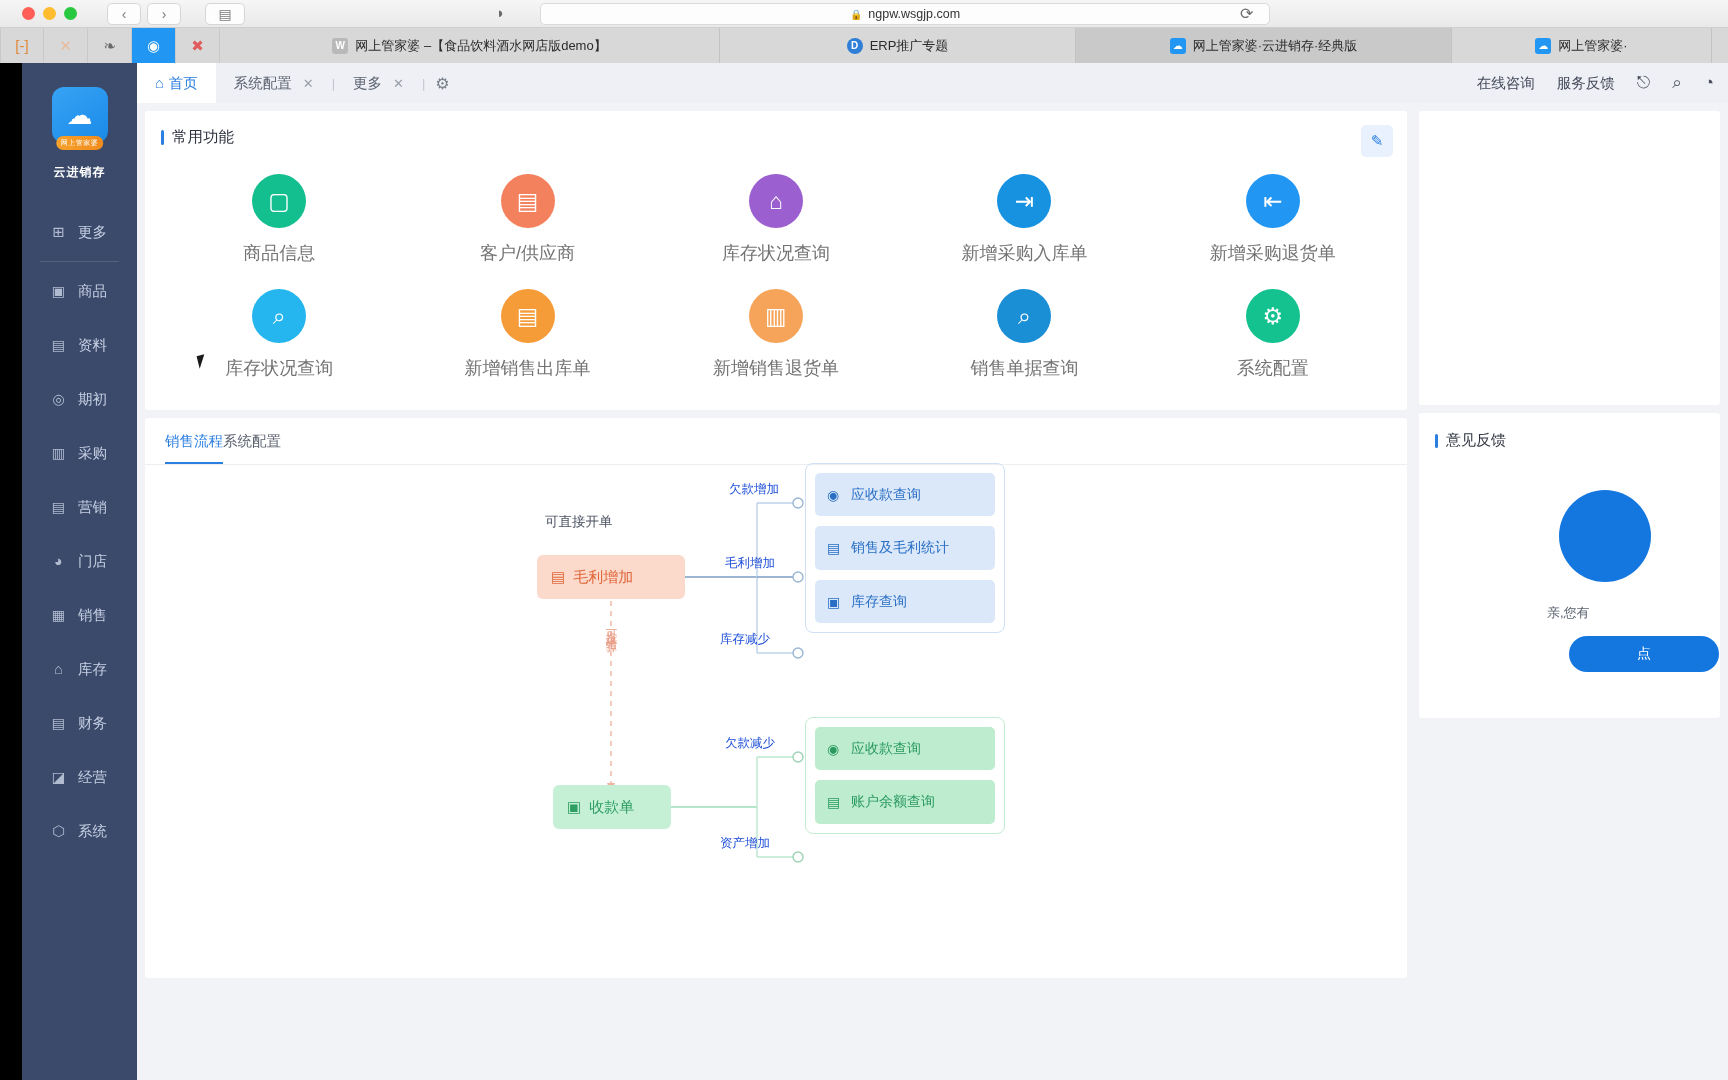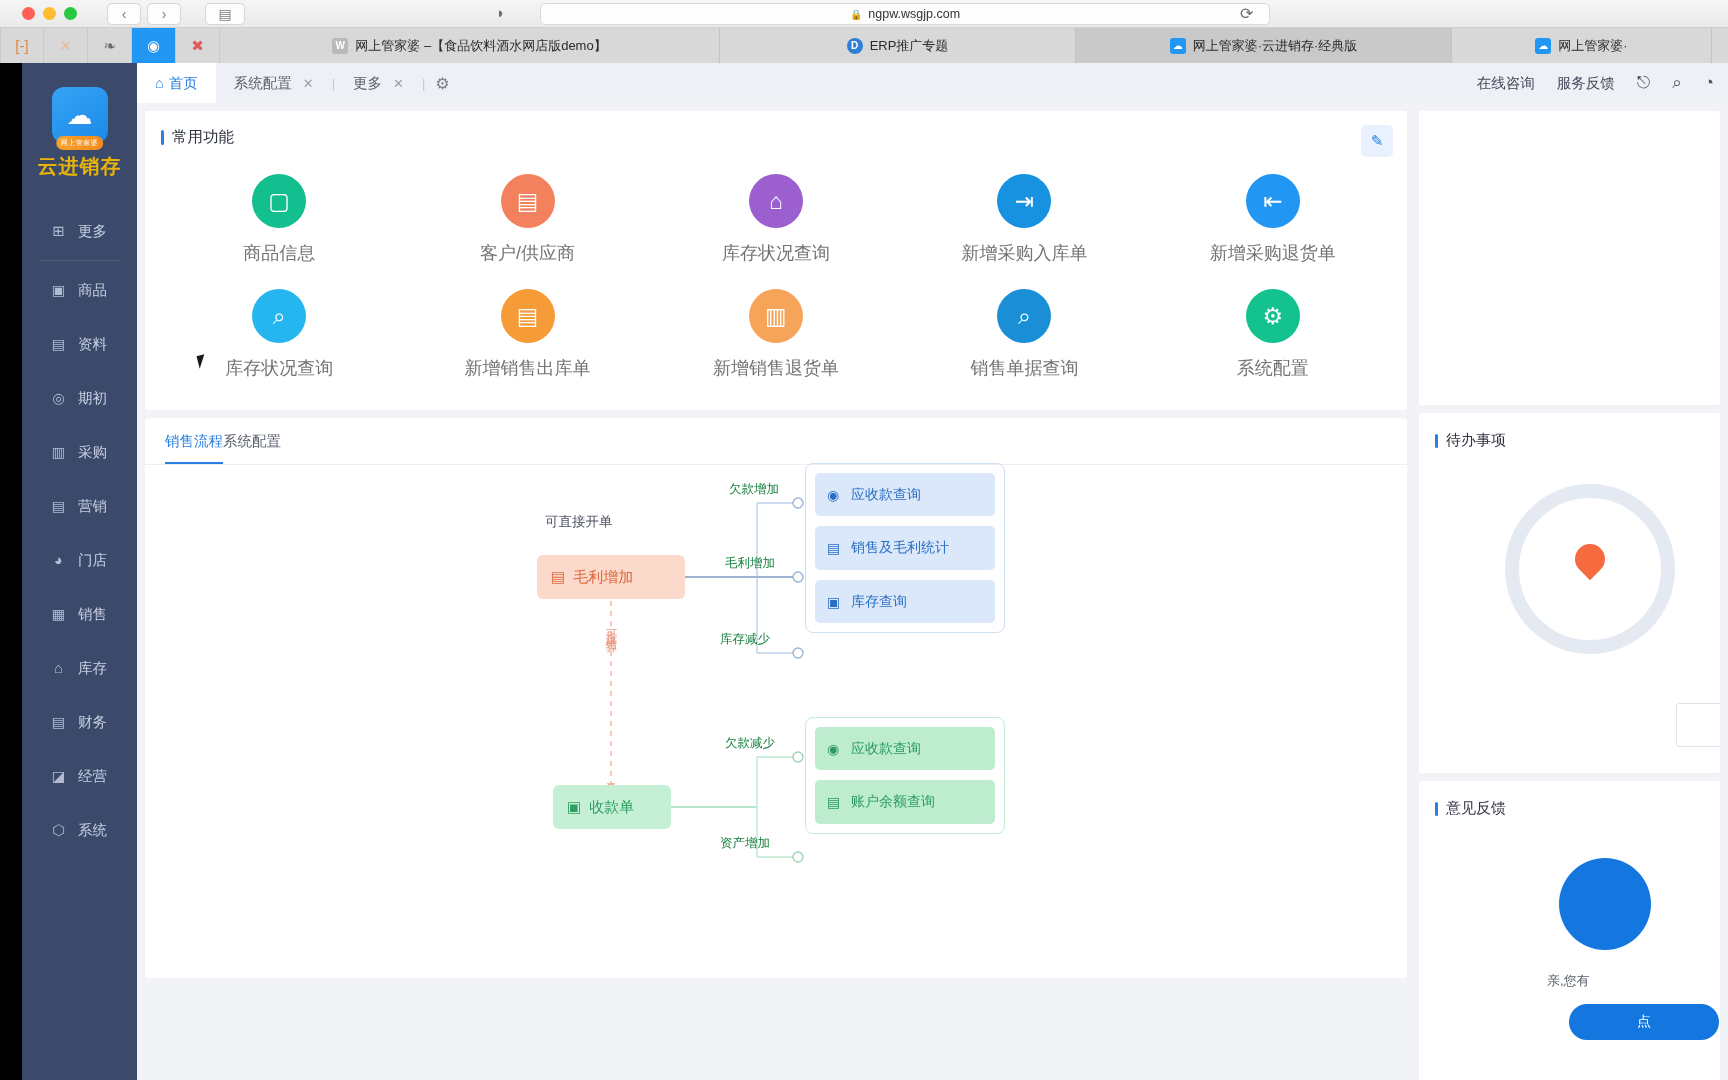--- a/index.html
+++ b/index.html
@@ -90,22 +90,22 @@
     position: relative;
   }
   .logo-sq .cloud { font-size: 26px; color: #fff; }
   .logo-badge {
     position: absolute; bottom: -7px; left: 50%; transform: translateX(-50%);
     background: linear-gradient(90deg,#f7a12a,#f08b1d);
     color: #fff; font-size: 7px; padding: 2px 5px; border-radius: 7px;
     white-space: nowrap; letter-spacing: .5px;
   }
   .logo-title {
-    margin-top: 10px; text-align: center; color: #eab308;
-    font-size: 20px; font-weight: bold; letter-spacing: 1px;
+    margin-top: 21px; text-align: center; color: #ffffff;
+    font-size: 12px; font-weight: bold; letter-spacing: 1px;
   }
   .menu { margin-top: 24px; }
   .menu-item {
     height: 54px; display: flex; align-items: center;
     padding-left: 28px; gap: 11px; color: #c6cfe2; font-size: 14.5px;
   }
   .menu-item .mi-icon {
     width: 17px; height: 17px; display: inline-flex;
     align-items: center; justify-content: center; opacity: .85;
   }
@@ -182,21 +182,21 @@
     position: absolute; border-radius: 6px;
     display: flex; align-items: center; gap: 8px;
     padding: 0 14px; font-size: 15px; white-space: nowrap;
   }
   .node.sale { left: 392px; top: 90px; width: 148px; height: 44px;
     background: #fbd9cb; color: #e0683c; }
   .node.collect { left: 408px; top: 320px; width: 118px; height: 44px;
     background: #c5f0d6; color: #2e9e63; }
 
   .edge-label {
-    position: absolute; font-size: 12.5px; color: #15803d; white-space: nowrap;
+    position: absolute; font-size: 12.5px; color: #1d4ed8; white-space: nowrap;
   }
   .hint-text { position: absolute; font-size: 13.5px; color: #4b5160; }
   .vert-text {
     position: absolute; writing-mode: vertical-rl; font-size: 11.5px;
     color: #e99a84; letter-spacing: 3px; line-height: 1;
   }
 
   .grp {
     position: absolute; border-radius: 8px; padding: 9px;
     display: flex; flex-direction: column; gap: 10px;
@@ -521,27 +521,20 @@
             </div>
           </div>
 
         </div>
       </div>
     </div>
 
     <div class="right-col">
       <div class="rcard" style="height:294px"></div>
 
-      <div class="rcard" style="height:360px; position:relative; overflow:hidden">
-        <div class="rcard-title">待办事项</div>
-        <div class="donut">
-          <div class="pin"></div>
-        </div>
-        <div class="empty-box"></div>
-      </div>
 
       <div class="rcard" style="height:305px; position:relative; overflow:hidden">
         <div class="rcard-title">意见反馈</div>
         <div class="fb-blue"></div>
         <div class="fb-text">亲,您有</div>
         <div class="fb-btn">点</div>
       </div>
     </div>
 
   </div>

